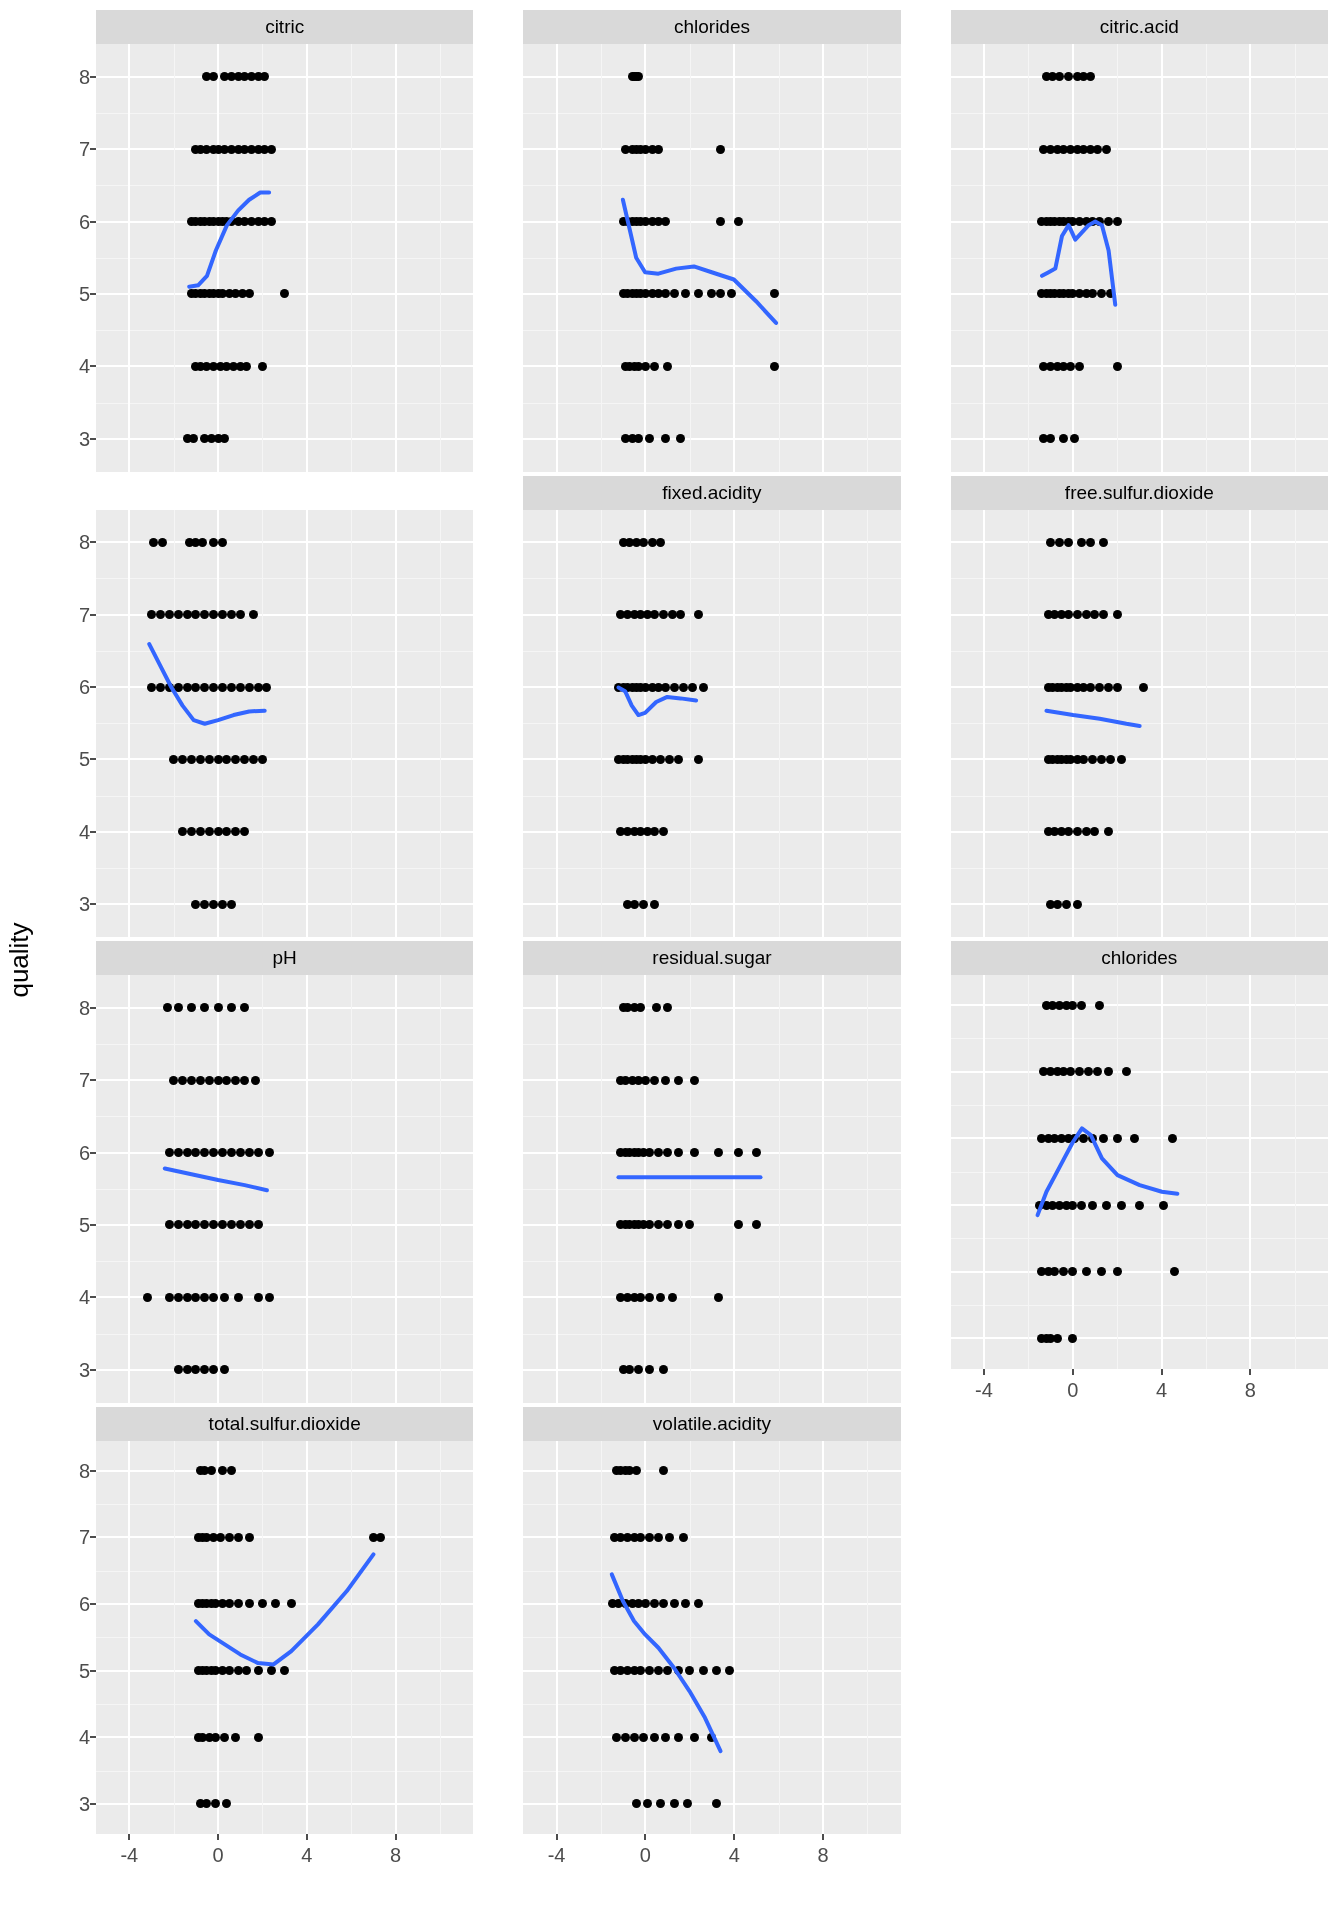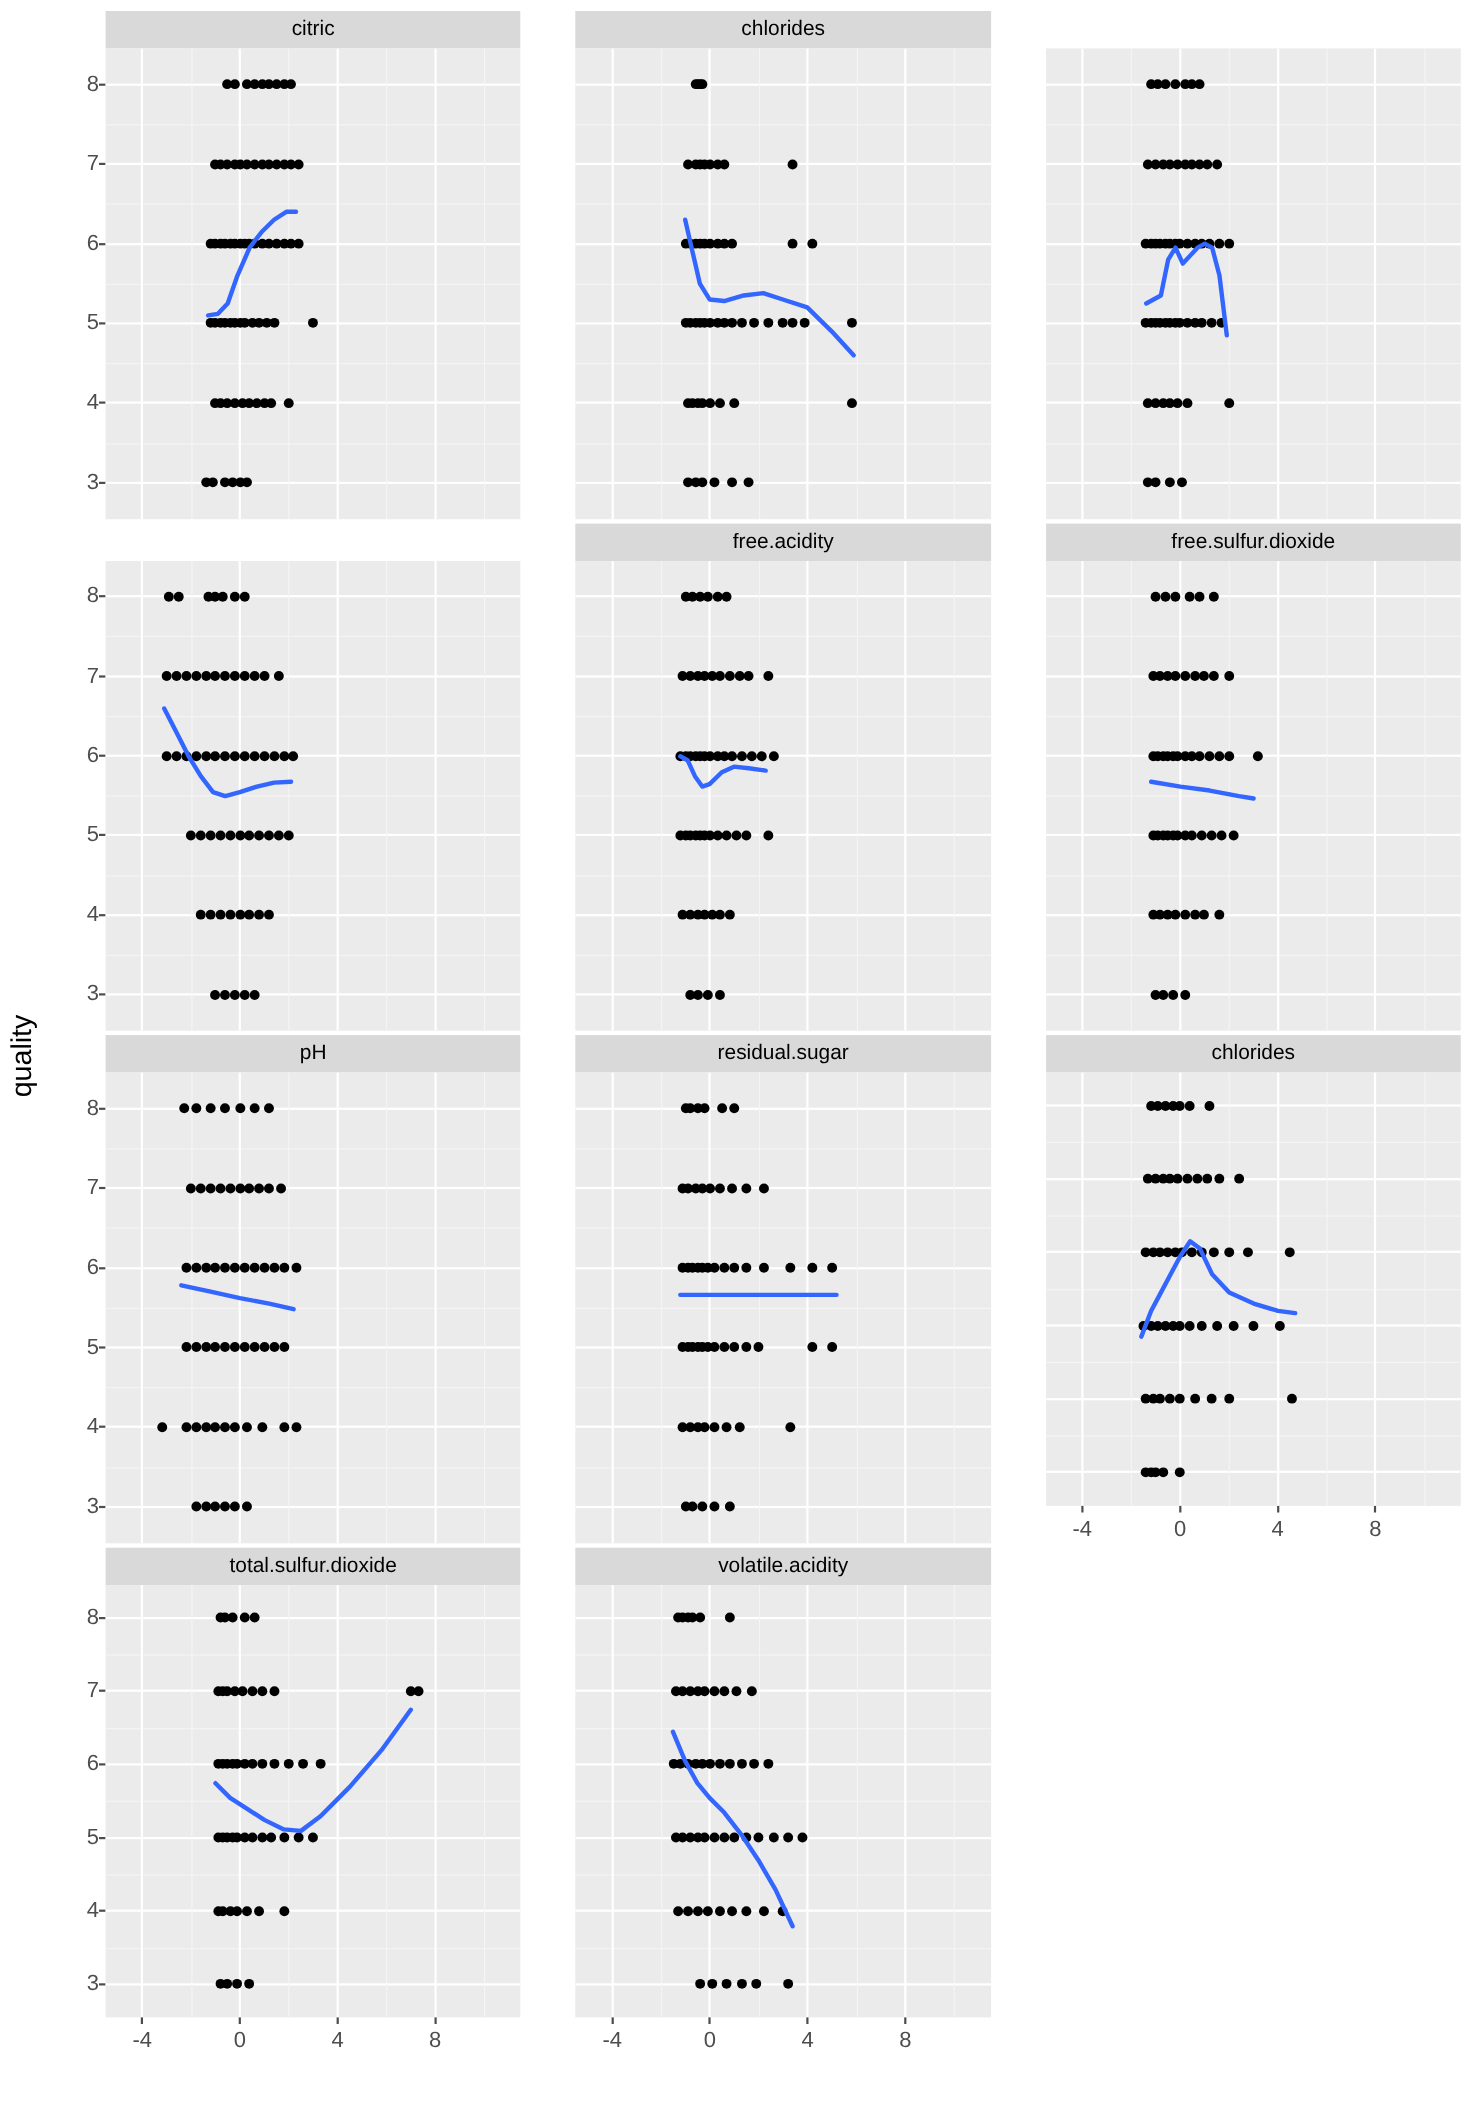--- a/index.html
+++ b/index.html
@@ -272,20 +272,21 @@
           <div class="pt" style="left: 30.5882%; top: 92.3729%; background: rgb(0, 0, 0);"></div>
           <div class="pt" style="left: 33.5294%; top: 92.3729%; background: rgb(0, 0, 0);"></div>
           <div class="pt" style="left: 37.6471%; top: 92.3729%; background: rgb(0, 0, 0);"></div>
           <div class="pt" style="left: 41.7647%; top: 92.3729%; background: rgb(0, 0, 0);"></div>
           <svg class="smooth" viewBox="0 0 100 100" preserveAspectRatio="none">
             <polyline points="26.471,36.441 28.235,43.220 30.000,50.000 32.353,53.390 35.882,53.729 40.588,52.542 45.294,52.034 50.000,53.390 55.882,55.085 61.765,60.169 67.059,65.254" fill="none" stroke="#3366ff" stroke-width="1.1" vector-effect="non-scaling-stroke" stroke-linecap="round" stroke-linejoin="round" style="stroke-width: 4px;"></polyline>
           </svg>
         </div>
       </div>
       <div class="facet">
+        <div class="strip">citric.acid</div>
         <div class="yaxis"></div>
         <div class="panel">
           <div class="gridline gl-major-h" style="top: calc(92.3729% - 1px);"></div>
           <div class="gridline gl-minor-h" style="top: 83.8983%;"></div>
           <div class="gridline gl-major-h" style="top: calc(75.4237% - 1px);"></div>
           <div class="gridline gl-minor-h" style="top: 66.9492%;"></div>
           <div class="gridline gl-major-h" style="top: calc(58.4746% - 1px);"></div>
           <div class="gridline gl-minor-h" style="top: 50%;"></div>
           <div class="gridline gl-major-h" style="top: calc(41.5254% - 1px);"></div>
           <div class="gridline gl-minor-h" style="top: 33.0508%;"></div>
@@ -451,21 +452,21 @@
           <div class="pt" style="left: 28.8235%; top: 92.3729%; background: rgb(0, 0, 0);"></div>
           <div class="pt" style="left: 31.1765%; top: 92.3729%; background: rgb(0, 0, 0);"></div>
           <div class="pt" style="left: 33.5294%; top: 92.3729%; background: rgb(0, 0, 0);"></div>
           <div class="pt" style="left: 35.8824%; top: 92.3729%; background: rgb(0, 0, 0);"></div>
           <svg class="smooth" viewBox="0 0 100 100" preserveAspectRatio="none">
             <polyline points="14.118,31.356 17.059,36.441 20.000,41.525 22.941,45.763 25.882,49.153 28.824,50.000 32.353,49.153 36.471,47.966 40.588,47.119 44.706,46.949" fill="none" stroke="#3366ff" stroke-width="1.1" vector-effect="non-scaling-stroke" stroke-linecap="round" stroke-linejoin="round" style="stroke-width: 4px;"></polyline>
           </svg>
         </div>
       </div>
       <div class="facet">
-        <div class="strip">free.acidity</div>
+        <div class="strip">fixed.acidity</div>
         <div class="yaxis"></div>
         <div class="panel">
           <div class="gridline gl-major-h" style="top: calc(92.3729% - 1px);"></div>
           <div class="gridline gl-minor-h" style="top: 83.8983%;"></div>
           <div class="gridline gl-major-h" style="top: calc(75.4237% - 1px);"></div>
           <div class="gridline gl-minor-h" style="top: 66.9492%;"></div>
           <div class="gridline gl-major-h" style="top: calc(58.4746% - 1px);"></div>
           <div class="gridline gl-minor-h" style="top: 50%;"></div>
           <div class="gridline gl-major-h" style="top: calc(41.5254% - 1px);"></div>
           <div class="gridline gl-minor-h" style="top: 33.0508%;"></div>

